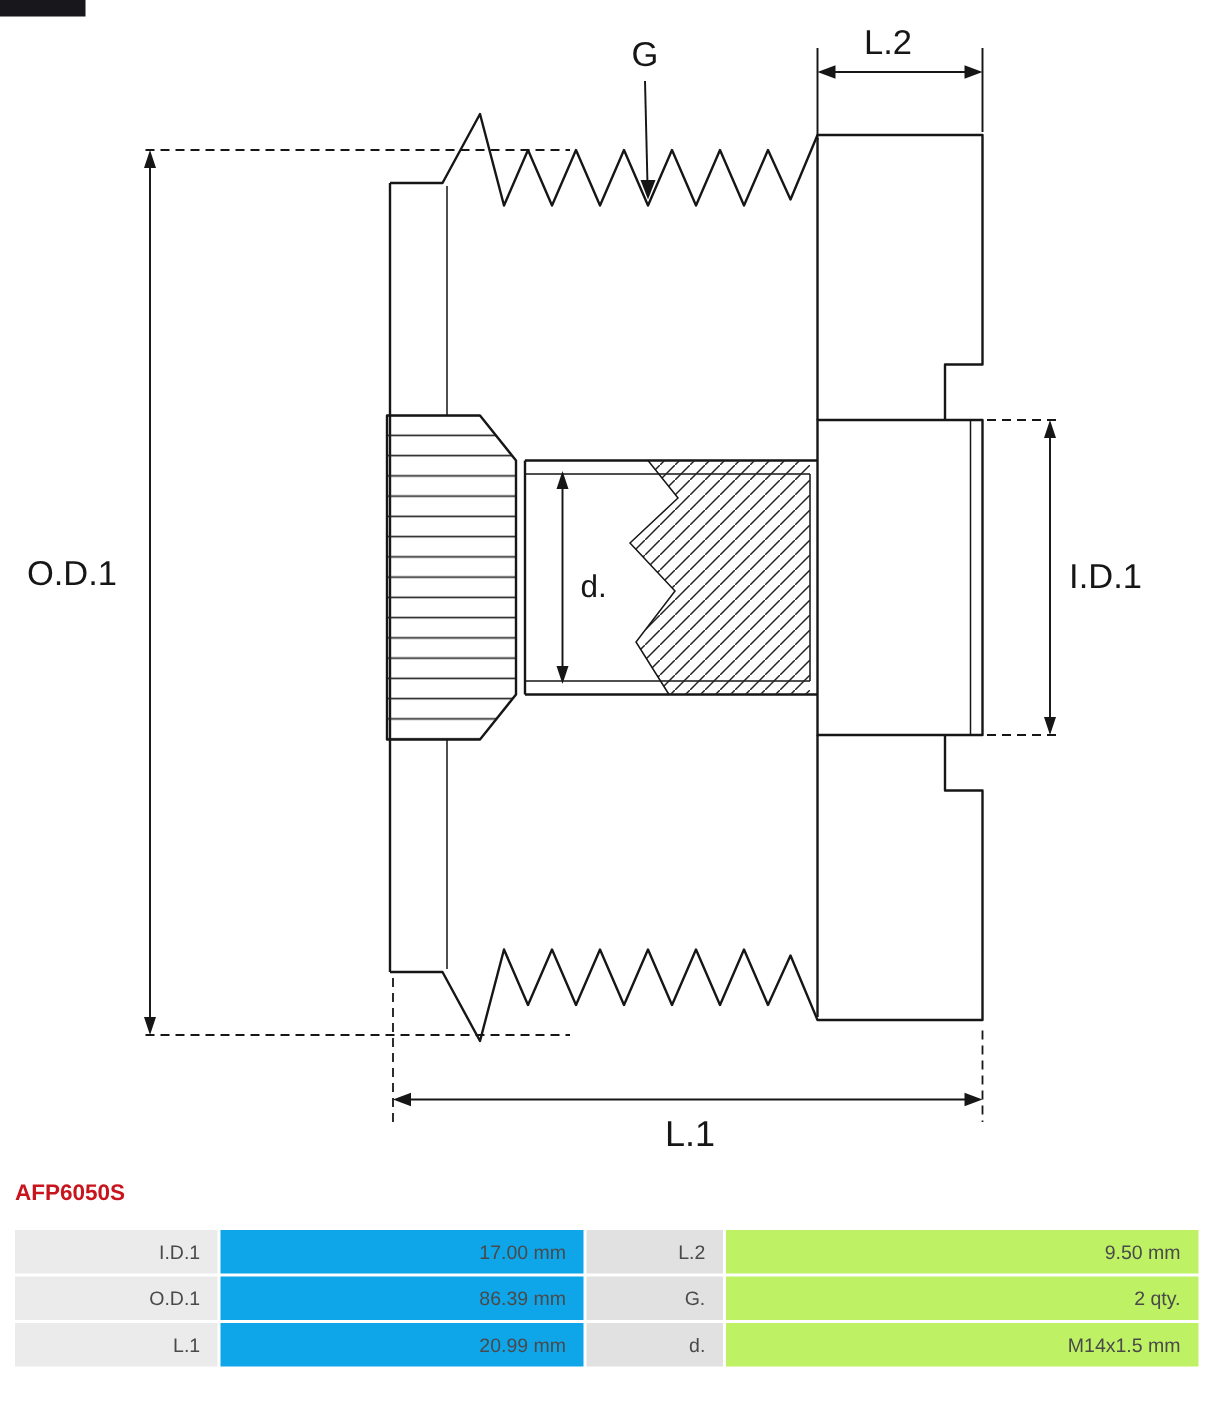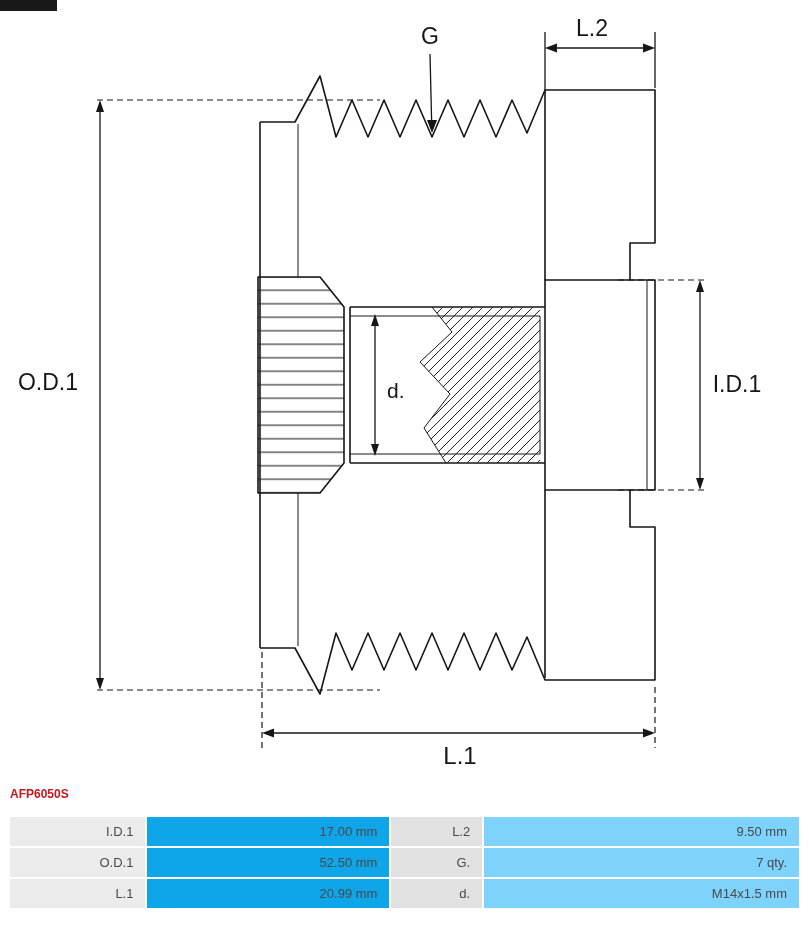--- a/index.html
+++ b/index.html
@@ -19,21 +19,21 @@
   .dim-line   { stroke:#161616; stroke-width:1.3; fill:none; }
   .dash-line  { stroke:#161616; stroke-width:1.2; fill:none; stroke-dasharray:6 4; }
   .body-line  { stroke:#161616; stroke-width:1.6; fill:none; stroke-linejoin:round; }
   .thin-line  { stroke:#161616; stroke-width:1; fill:none; }
   .arrow      { fill:#161616; stroke:none; }
   .dim-label  { font-size:23px; fill:#161616; font-family:"Liberation Sans", sans-serif; }
   .dim-label-sm { font-size:21px; fill:#161616; font-family:"Liberation Sans", sans-serif; }
   .dim-label-lg { font-size:24px; fill:#161616; font-family:"Liberation Sans", sans-serif; }
   .part-number {
     margin:12px 0 0 10px;
-    font-size:12px;
+    font-size:15px;
     font-weight:bold;
     color:#c8151d;
   }
   table.spec-table {
     width:793px;
     margin:14px 8px 0 8px;
     border-collapse:separate;
     border-spacing:2px;
     font-size:13px;
     color:#4a4a4a;
@@ -47,21 +47,21 @@
     white-space:nowrap;
     overflow:hidden;
   }
   col.c1 { width:17.3%; }
   col.c2 { width:30.9%; }
   col.c3 { width:11.6%; }
   col.c4 { width:40.2%; }
   td.lbl1 { background:#ebebeb; }
   td.val1 { background:#0ea5e9; }
   td.lbl2 { background:#e1e1e1; }
-  td.val2 { background:#7dd3fc; }
+  td.val2 { background:#bef264; }
 </style>
 </head>
 <body>
 
 <div class="logo-fragment"></div>
 
 <svg class="drawing" width="809" height="775" viewBox="0 0 809 775">
   <defs>
     <pattern id="hatch" patternUnits="userSpaceOnUse" width="10" height="10">
       <line x1="0" y1="10" x2="10" y2="0" stroke="#222222" stroke-width="1"></line>
@@ -152,23 +152,23 @@
   </colgroup>
   <tbody>
     <tr>
       <td class="lbl1">I.D.1</td>
       <td class="val1">17.00 mm</td>
       <td class="lbl2">L.2</td>
       <td class="val2">9.50 mm</td>
     </tr>
     <tr>
       <td class="lbl1">O.D.1</td>
-      <td class="val1">52.50 mm</td>
+      <td class="val1">86.39 mm</td>
       <td class="lbl2">G.</td>
-      <td class="val2">7 qty.</td>
+      <td class="val2">2 qty.</td>
     </tr>
     <tr>
       <td class="lbl1">L.1</td>
       <td class="val1">20.99 mm</td>
       <td class="lbl2">d.</td>
       <td class="val2">M14x1.5 mm</td>
     </tr>
   </tbody>
 </table>
 

